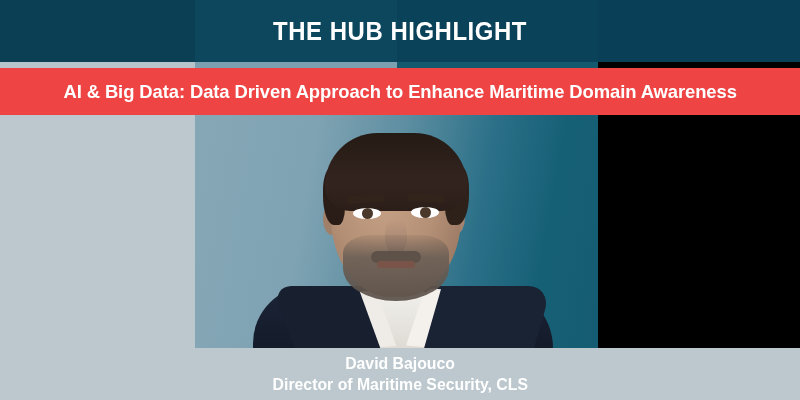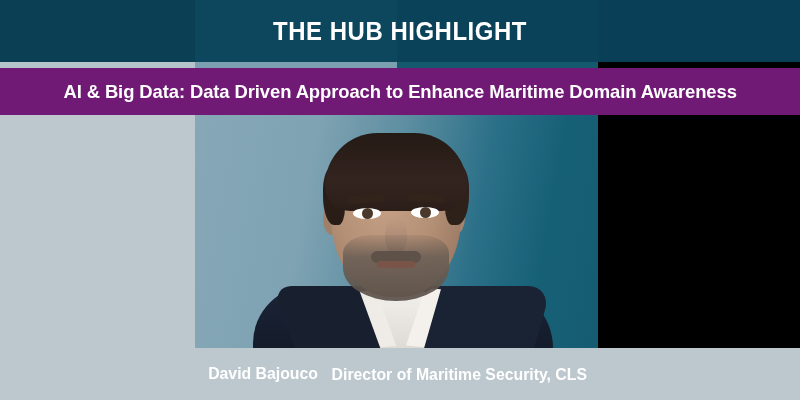--- a/index.html
+++ b/index.html
@@ -35,21 +35,21 @@
   
   .stripe{position:absolute;top:62px;height:6px;}
   .stripe-1{left:0;width:195px;background:#b6c5cb;}
   .stripe-2{left:195px;width:202px;background:#7ba0b0;}
   .stripe-3{left:397px;width:201px;background:#14596e;}
   .stripe-4{left:598px;width:202px;background:#000000;}
 
   
   .subtitle-band{
     position:absolute;left:0;top:68px;width:800px;height:47px;
-    background:#701a75;
+    background:#ef4444;
     display:flex;align-items:center;justify-content:center;
   }
   .subtitle-text{
     color:#ffffff;font-size:19px;font-weight:bold;
     letter-spacing:-0.1px;white-space:nowrap;
     transform:scaleX(0.97);
     font-family:"Liberation Sans","DejaVu Sans",sans-serif;
   }
 
   
@@ -170,21 +170,21 @@
   }
   .ph-mustache{
     position:absolute;left:176px;top:136px;width:50px;height:12px;
     background:#5d5048;border-radius:6px;opacity:0.95;
   }
 
   
   .footer-band{
     position:absolute;left:0;top:348px;width:800px;height:52px;
     background:#bcc8ce;
-    display:flex;flex-direction:row;align-items:center;justify-content:center;
+    display:flex;flex-direction:column;align-items:center;justify-content:center;
   }
   .speaker-name{
     color:#ffffff;font-size:17px;font-weight:bold;line-height:20px;
     transform:scaleX(0.93);white-space:nowrap;
     font-family:"Liberation Sans","DejaVu Sans",sans-serif;
   }
   .speaker-role{
     color:#ffffff;font-size:17px;font-weight:bold;line-height:21px;
     transform:scaleX(0.93);white-space:nowrap;
     font-family:"Liberation Sans","DejaVu Sans",sans-serif;

